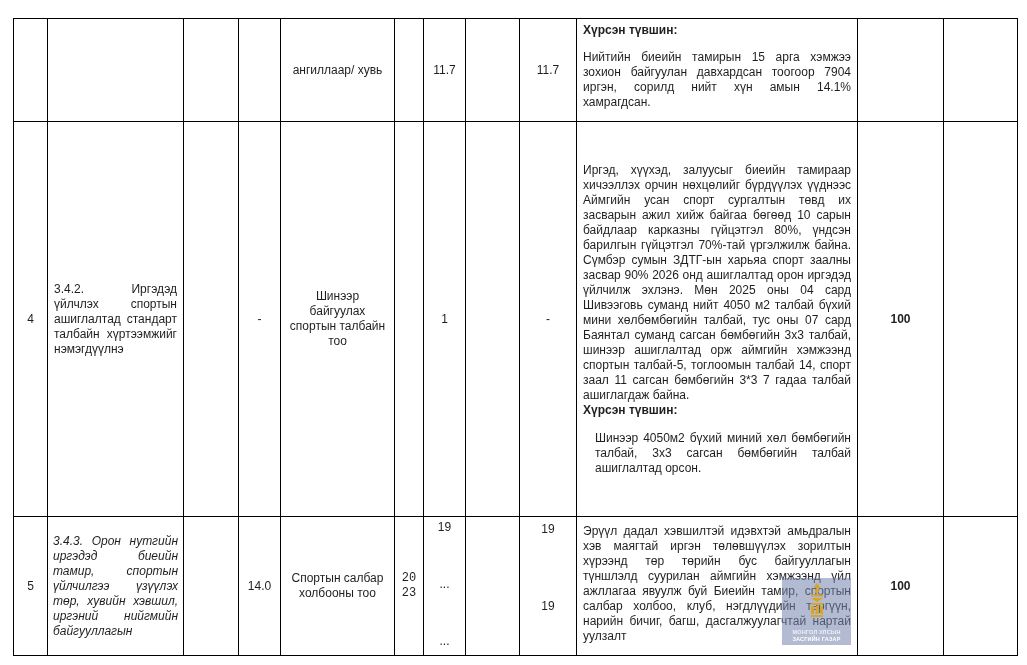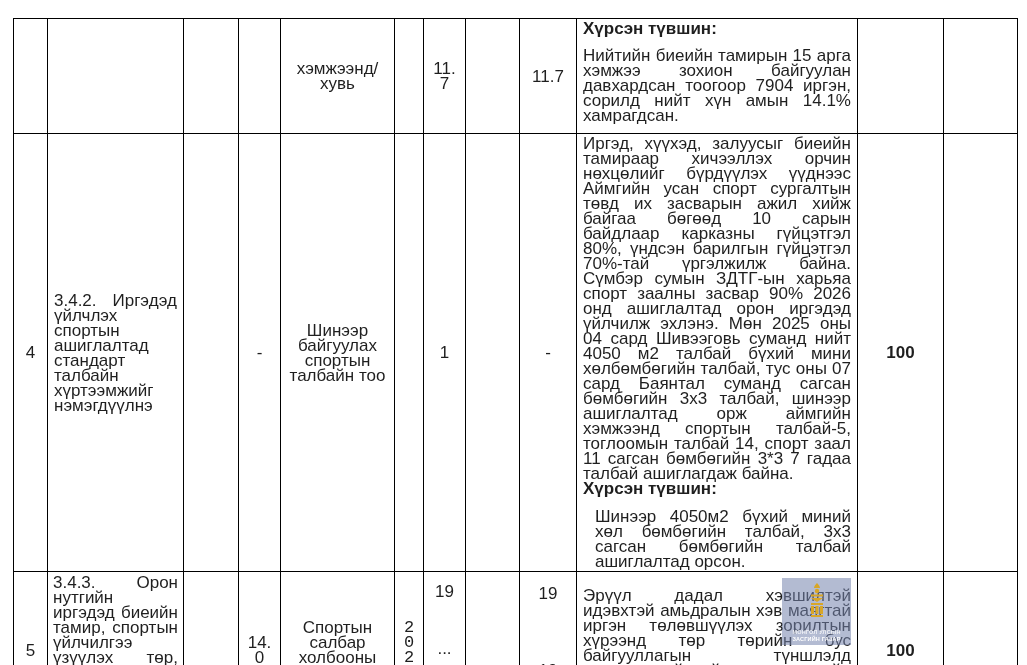--- a/index.html
+++ b/index.html
@@ -8,21 +8,21 @@
     font-family:"Liberation Sans", sans-serif;color:#1f1f1f;
   }
   .page{position:relative;width:1027px;height:665px;overflow:hidden;background:#fff;}
 
   table.doc{
     position:absolute;left:13px;top:18px;width:1004px;
     border-collapse:collapse;table-layout:fixed;
   }
   table.doc td{
     border:1px solid #000;
-    font-size:17px;line-height:15px;
+    font-size:12px;line-height:15px;
     padding:2px 6px;vertical-align:middle;overflow:hidden;
     word-wrap:break-word;
   }
   .c{text-align:center;}
   .just{text-align:justify;}
   .top{vertical-align:top;}
   .bot{vertical-align:bottom;}
   .b{font-weight:bold;}
   .pt2{padding-top:3px;}
   .pt27{vertical-align:top;padding-top:28px;}
@@ -79,21 +79,21 @@
         <col style="width:74px">
     </colgroup>
 
     <tbody>
         <tr style="height:103px;">
       <td class="c"></td>
       <td></td>
       <td></td>
       <td></td>
       <td class="c top pt2">
-        <span>хэмжээнд/ хувь</span>
+        <span>ангиллаар/ хувь</span>
       </td>
       <td></td>
       <td class="c pt27 padnum">
         <span>11.7</span>
       </td>
       <td></td>
       <td class="c pt27 padnum">
         <span>11.7</span>
       </td>
       <td class="top just det">
@@ -134,21 +134,21 @@
       <td class="c b">
         <span>100</span>
       </td>
       <td></td>
     </tr>
 
     <tr style="height:135px;">
       <td class="c bot pb20">
         <span>5</span>
       </td>
-      <td class="top just" style="padding:3px 5px;">
+      <td class="top just" style="padding:3px 5px;font-style:italic;">
         <span>3.4.3. Орон нутгийн иргэдэд биеийн тамир, спортын үйлчилгээ үзүүлэх төр, хувийн хэвшил, иргэний нийгмийн байгууллагын</span>
       </td>
       <td></td>
       <td class="c">
         <span>14.0</span>
       </td>
       <td class="c pb14">
         <span>Спортын салбар холбооны тоо</span>
       </td>
       <td class="c brk">

